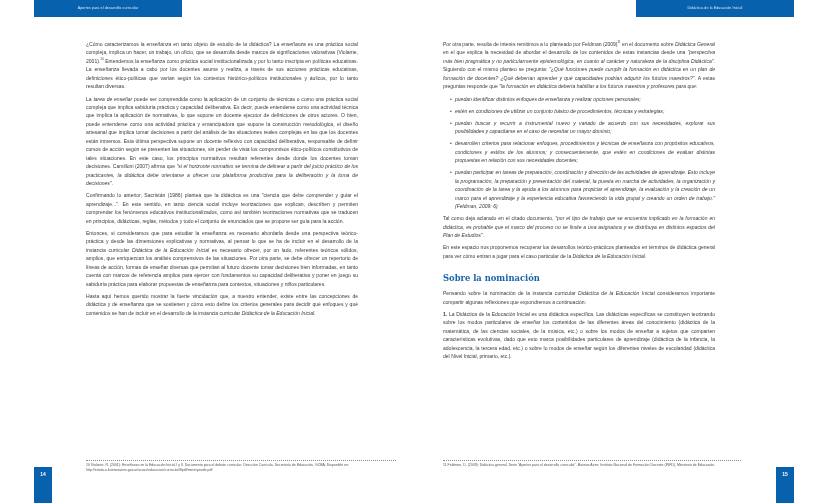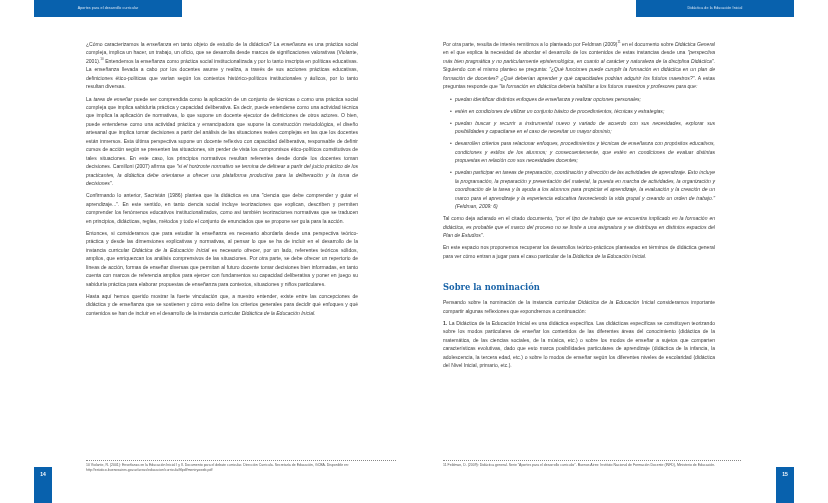--- a/index.html
+++ b/index.html
@@ -14,21 +14,21 @@
   .page-num { position:absolute; top:467px; width:18px; height:36px; background:#0861ad; color:#ffffff; font-size:5px; font-weight:bold; text-align:center; padding-top:4px; }
   .page.left .page-num { left:34px; }
   .col { position:absolute; font-size:5.05px; line-height:8.45px; text-align:justify; color:#3b3b3b; }
   .page.left .col { left:86px; width:272px; top:40px; }
   .page.right .col { left:29px; width:272px; top:40px; }
   .col p { margin-bottom:3.8px; }
   .col em { font-style:italic; }
   .bullets { margin:4px 0 3px 12px; }
   .bullets li { list-style:none; position:relative; font-style:italic; margin-bottom:3.6px; }
   .bullets li::before { content:"•"; position:absolute; left:-5px; font-style:normal; }
-  .section-title { font-family:"DejaVu Serif", serif; color:#1a64a8; font-size:8.4px; font-weight:bold; margin:22px 0 6px 0; line-height:10px; }
+  .section-title { font-family:"DejaVu Serif", serif; color:#1a64a8; font-size:8.4px; font-weight:bold; margin:13px 0 6px 0; line-height:10px; }
   .footnote { position:absolute; font-size:3.5px; line-height:5.2px; color:#555; border-top:1px dotted #888; padding-top:2px; }
   .page.left .footnote { left:86px; width:310px; top:460px; }
   .page.right .footnote { left:29px; width:298px; top:460px; }
   sup { font-size:3px; vertical-align:super; line-height:0; }
   .num { font-weight:bold; }
 </style>
 </head>
 <body>
 
 <div class="page left">

